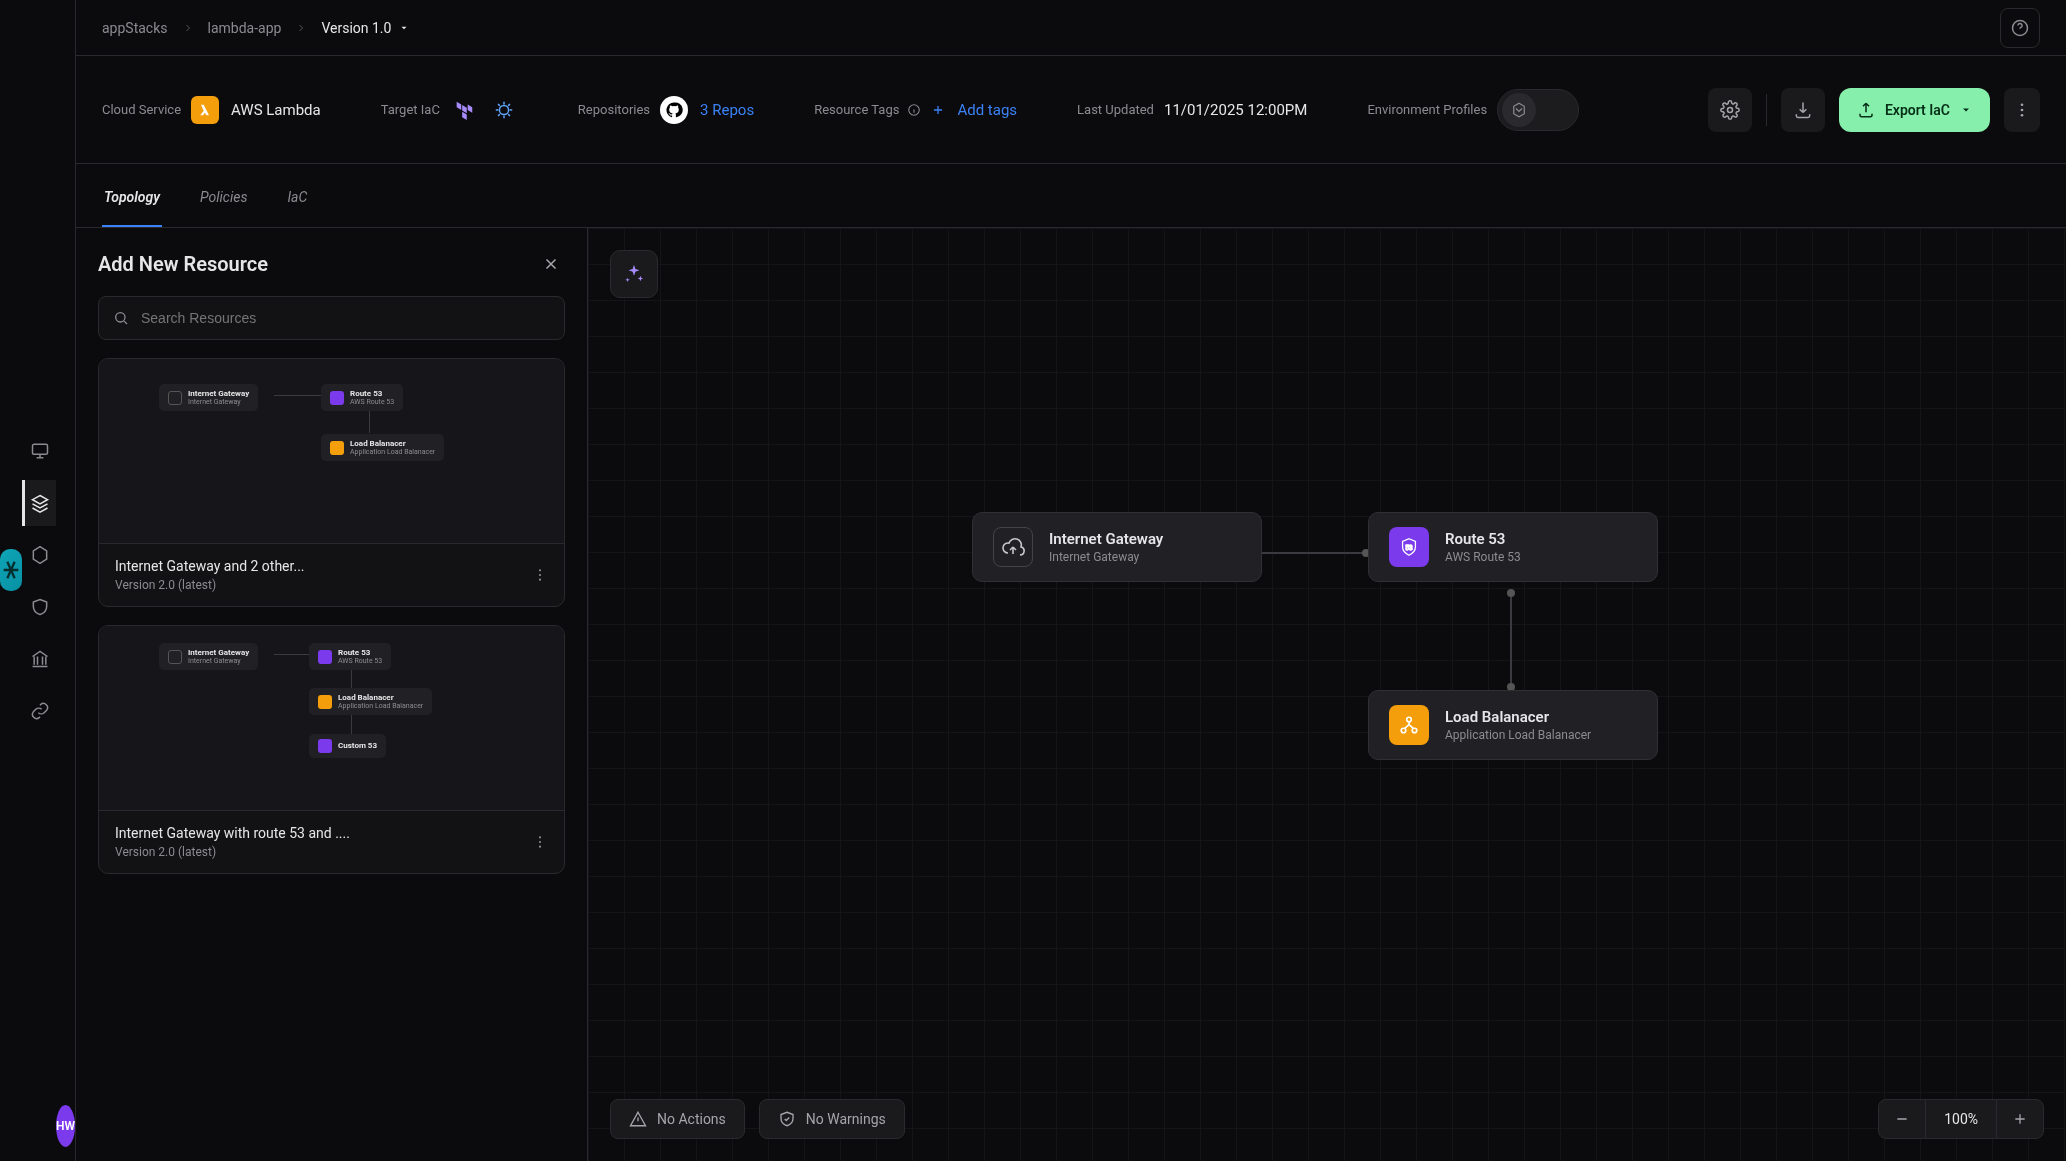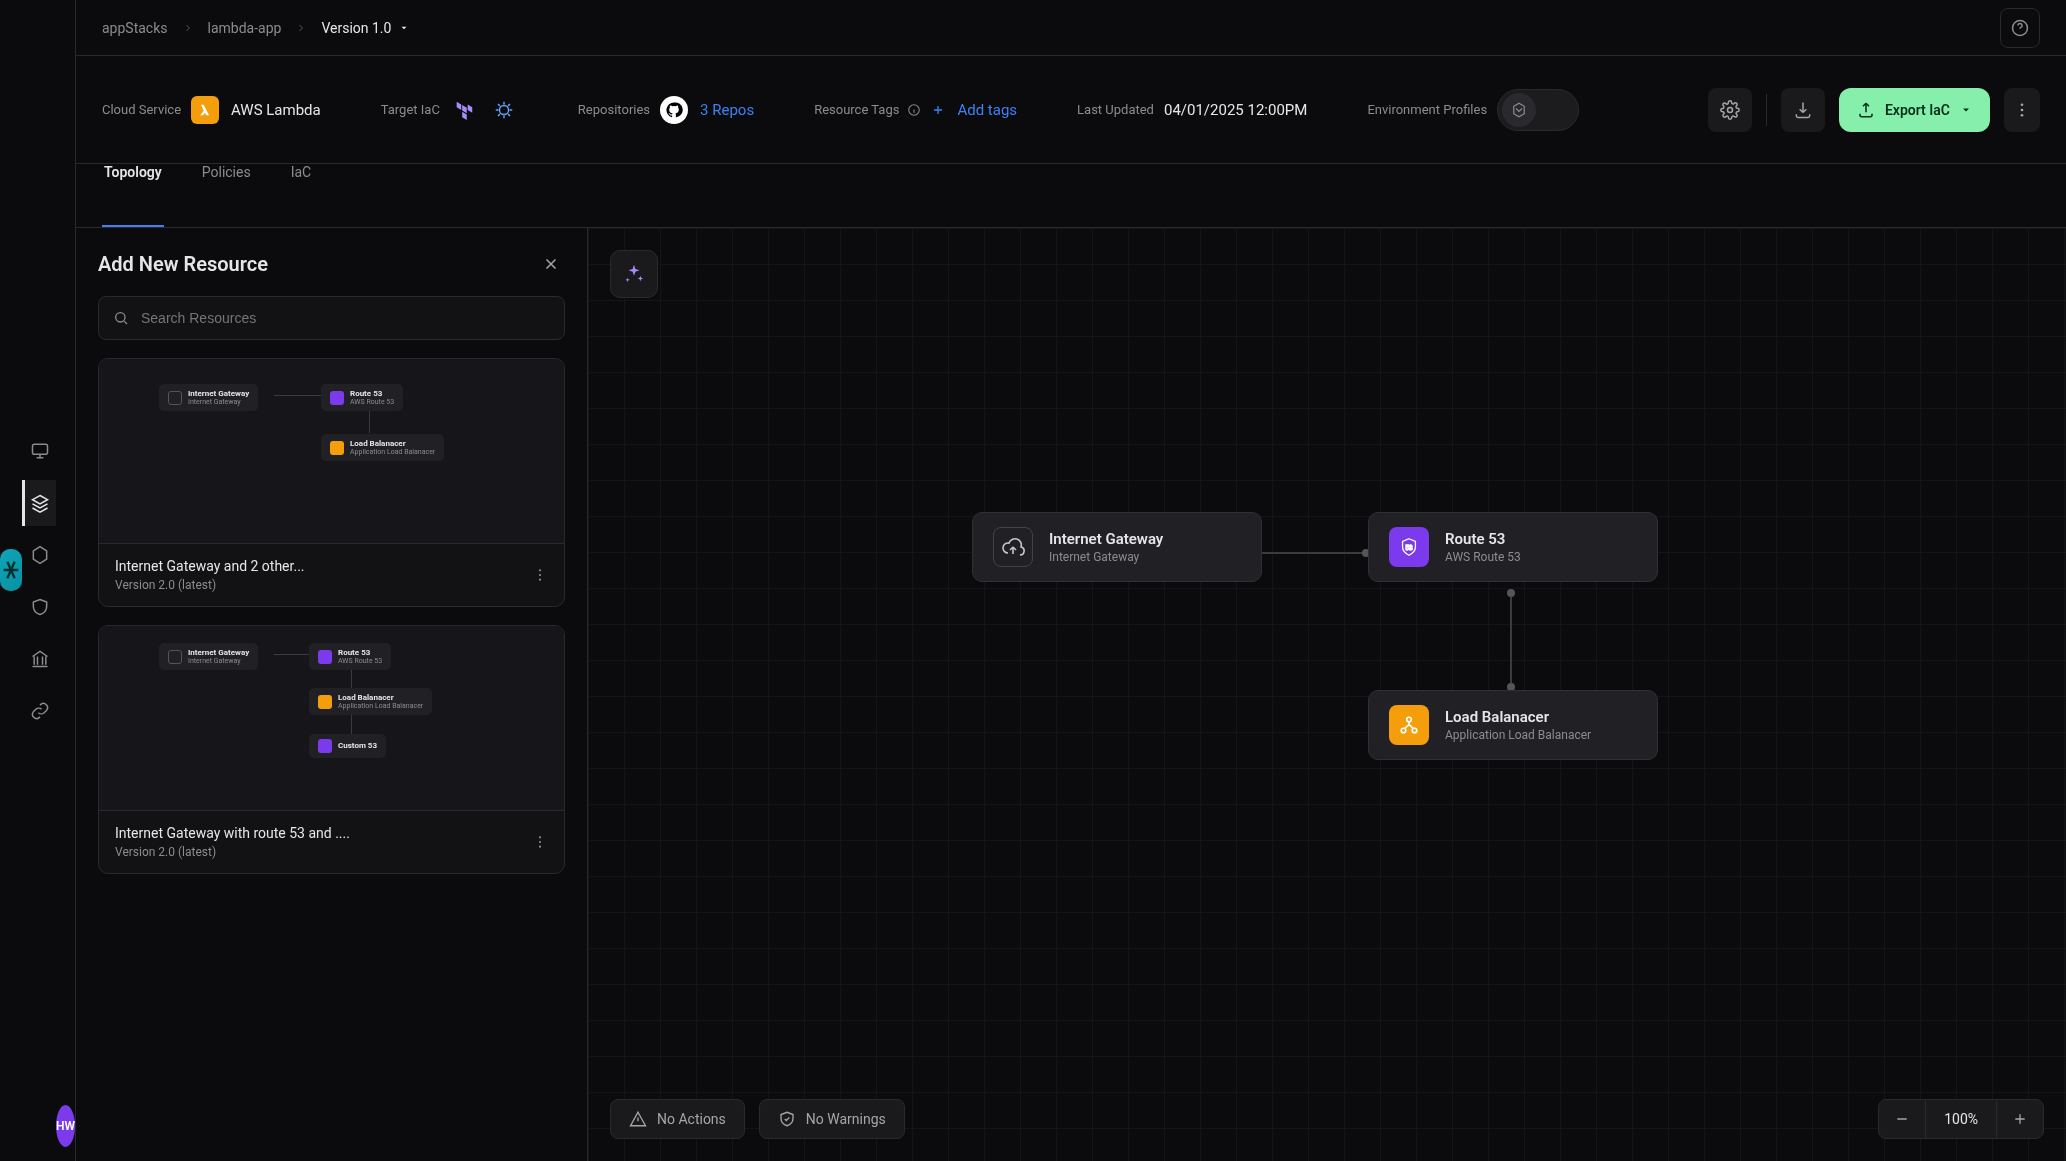--- a/index.html
+++ b/index.html
@@ -103,21 +103,21 @@
   }
   .divider-v{width:1px;height:32px;background:var(--line);}
   .export-btn{
     height:44px;padding:0 18px;border-radius:12px;background:var(--green);
     color:#052e16;font-weight:600;display:flex;align-items:center;gap:10px;
   }
 
   
   .tabs{
     height:64px;border-bottom:1px solid var(--line);
-    display:flex;padding:0 26px;gap:36px;
+    display:flex;align-items:flex-end;padding:0 26px;gap:36px;font-style:italic;
   }
   .tabs .tab{padding:0 2px 20px;color:var(--muted);border-bottom:2px solid transparent;}
   .tabs .tab.active{color:var(--text);border-bottom-color:var(--blue);font-weight:600;}
 
   
   .body{flex:1;display:flex;min-height:0;}
   .panel{
     width:512px;border-right:1px solid var(--line);background:var(--bg);
     display:flex;flex-direction:column;padding:22px;gap:18px;overflow:auto;
   }
@@ -328,21 +328,21 @@
       </div>
       <div class="val addtags">
         <svg width="14" height="14" viewBox="0 0 24 24" fill="none" stroke="currentColor" stroke-width="2.2">
             <path d="M12 5v14M5 12h14"></path>
           </svg>
         <span>Add tags</span>
       </div>
     </div>
     <div class="col">
       <div class="lbl">Last Updated</div>
-      <div class="val">04/01/2025 12:00PM</div>
+      <div class="val">11/01/2025 12:00PM</div>
     </div>
     <div class="col">
       <div class="lbl">Environment Profiles</div>
       <div class="val">
         <div class="env-toggle">
           <div class="knob">
             <svg width="18" height="18" viewBox="0 0 24 24" fill="none" stroke="#8b8b90" stroke-width="1.6">
                 <path d="M12 3l7 4v10l-7 4-7-4V7l7-4z"></path>
                 <path d="M8 10l4 4 4-4"></path>
               </svg>

